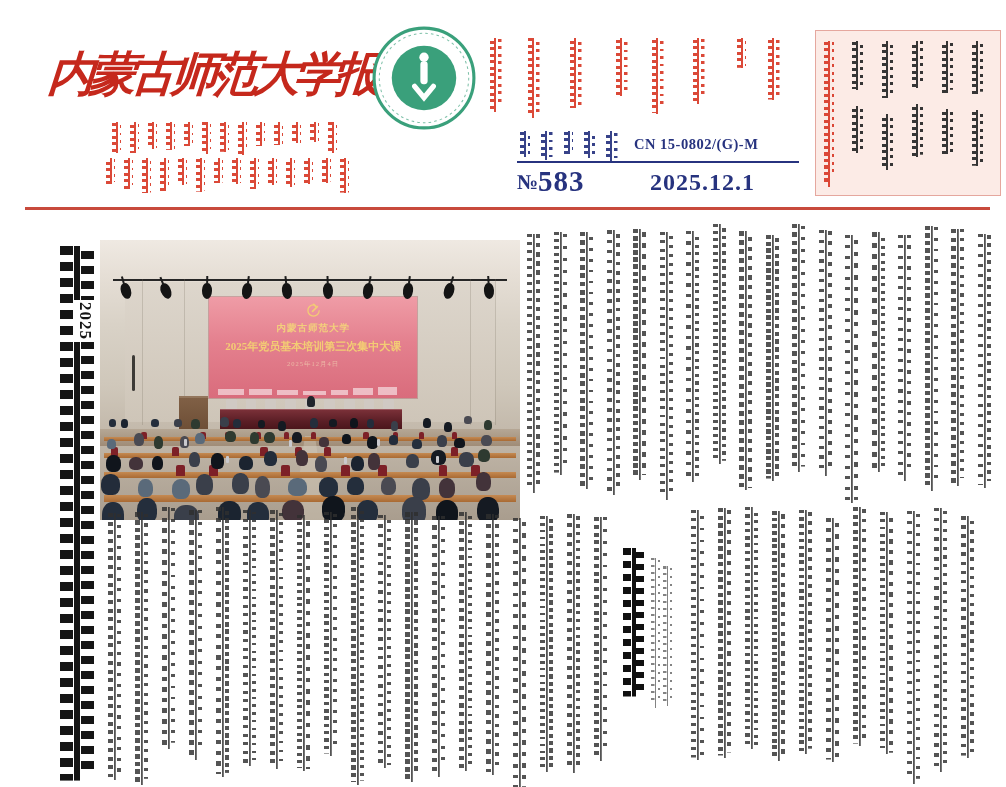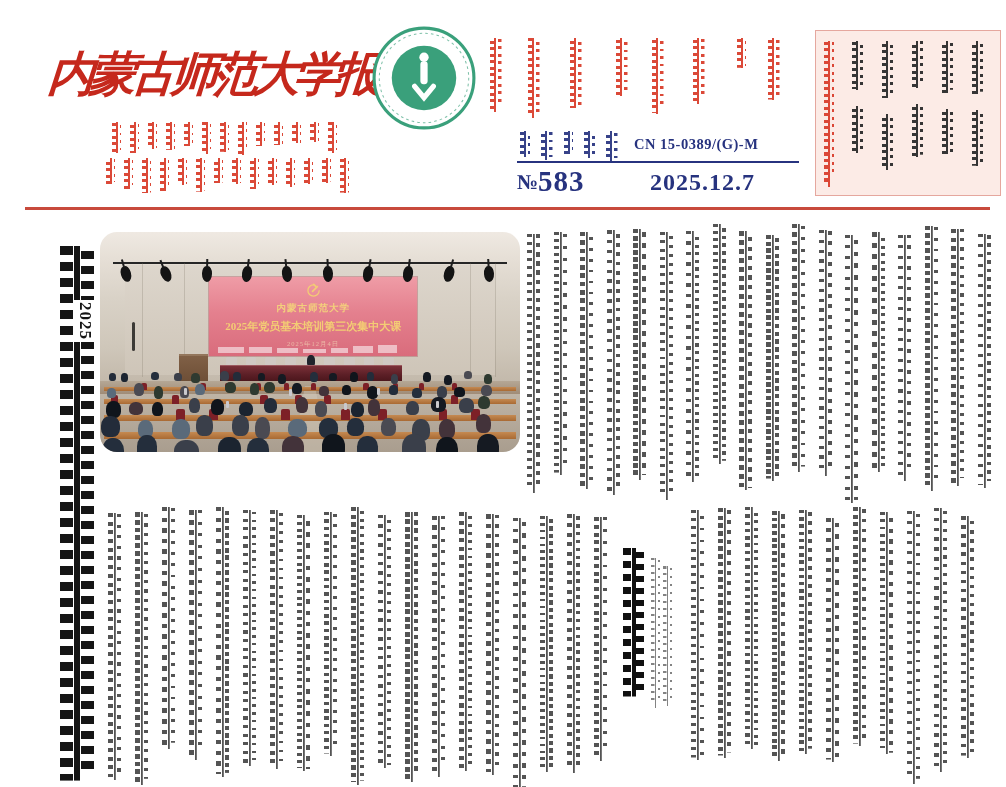--- a/index.html
+++ b/index.html
@@ -76,22 +76,22 @@
       linear-gradient(var(--ink) 0 0) 9px 0/4px 99% no-repeat,
       repeating-linear-gradient(180deg,var(--ink) 0 7px,transparent 7px 13px) 0 0/8px 99% no-repeat,
       repeating-linear-gradient(180deg,var(--ink) 0 6px,transparent 6px 12px) 13px 4px/8px 96% no-repeat;}
   .bsign{position:absolute;width:9px;--ink:#5a5a5a;opacity:.75;
     background:
       linear-gradient(var(--ink) 0 0) 4px 0/1.4px 100% no-repeat,
       repeating-linear-gradient(180deg,var(--ink) 0 2.5px,transparent 2.5px 7px) 0 0/3.5px 98% no-repeat,
       repeating-linear-gradient(180deg,var(--ink) 0 2px,transparent 2px 8px) 6.5px 2px/3px 95% no-repeat;}
 
   
-  .photo{position:absolute;left:100px;top:232px;width:420px;height:220px;overflow:hidden;
-    background:linear-gradient(180deg,#efe9e2 0%,#e6dfd6 12%,#d9d2c7 30%,#cfc7ba 52%,#c3b9ab 68%,#a99d8e 100%);border-radius:17px;}
+  .photo{position:absolute;left:100px;top:240px;width:420px;height:280px;overflow:hidden;
+    background:linear-gradient(180deg,#efe9e2 0%,#e6dfd6 12%,#d9d2c7 30%,#cfc7ba 52%,#c3b9ab 68%,#a99d8e 100%);}
   .backwall{position:absolute;left:6%;top:15%;width:88%;height:50%;
     background:linear-gradient(180deg,#ddd6cc,#cec5b8);}
   .seam{position:absolute;top:14%;width:1px;height:52%;background:rgba(120,110,96,.25);}
   .truss{position:absolute;left:3%;top:13.8%;width:94%;height:2px;background:#262626;}
   .slight{position:absolute;width:10px;height:16px;background:#141414;border-radius:45% 45% 50% 50%;}
   .slight::before{content:"";position:absolute;left:4px;top:-7px;width:2px;height:8px;background:#1c1c1c;}
   .door{position:absolute;left:7.5%;top:41%;width:3px;height:13%;background:#3c3a36;border-radius:2px;}
 
   .screen{position:absolute;left:26%;top:20.5%;width:49.5%;height:36%;
     background:linear-gradient(180deg,#ef9ca6 0%,#e4808e 45%,#d96c7c 100%);
@@ -179,26 +179,26 @@
       <i class="mword" style="width: 9px; height: 34.9408px; --o1: 1.0px; --o2: 3.0px; --ink: #d93a28;"></i>
     </div>
 
   <div class="blue-words" id="blueWords">
       <i class="mword" style="width: 10px; height: 26px; --o1: 0.9px; --o2: 4.5px; --ink: #27337f;"></i>
       <i class="mword" style="width: 12px; height: 29px; --o1: 2.7px; --o2: 1.4px; --ink: #27337f;"></i>
       <i class="mword" style="width: 9px; height: 23px; --o1: 0.5px; --o2: 0.7px; --ink: #27337f;"></i>
       <i class="mword" style="width: 11px; height: 27px; --o1: 0.6px; --o2: 4.9px; --ink: #27337f;"></i>
       <i class="mword" style="width: 13px; height: 31px; --o1: 3.8px; --o2: 2.3px; --ink: #27337f;"></i>
     </div>
-  <div class="cn-number">CN 15-0389/(G)-M</div>
+  <div class="cn-number">CN 15-0802/(G)-M</div>
   <div class="issue-line"></div>
   <div class="issue-no">
     <span class="nosym">№</span><span class="noval">583</span>
   </div>
-  <div class="issue-date">2025.12.7</div>
+  <div class="issue-date">2025.12.1</div>
 
   <div class="pink-box">
     <div class="pink-inner" id="pinkInner">
         <div class="pink-col" style="left: 8px;">
           <i class="mword" style="width: 10px; height: 146px; --o1: 0.8px; --o2: 0.5px; --ink: #d93a28;"></i>
         </div>
         <div class="pink-col" style="left: 36px;">
           <i class="mword" style="width: 11px; height: 48.6182px; --o1: 1.4px; --o2: 4.2px; --ink: #262626;"></i>
           <i class="mword" style="width: 11px; height: 47.7944px; --o1: 3.5px; --o2: 3.8px; --ink: #262626;"></i>
         </div>

